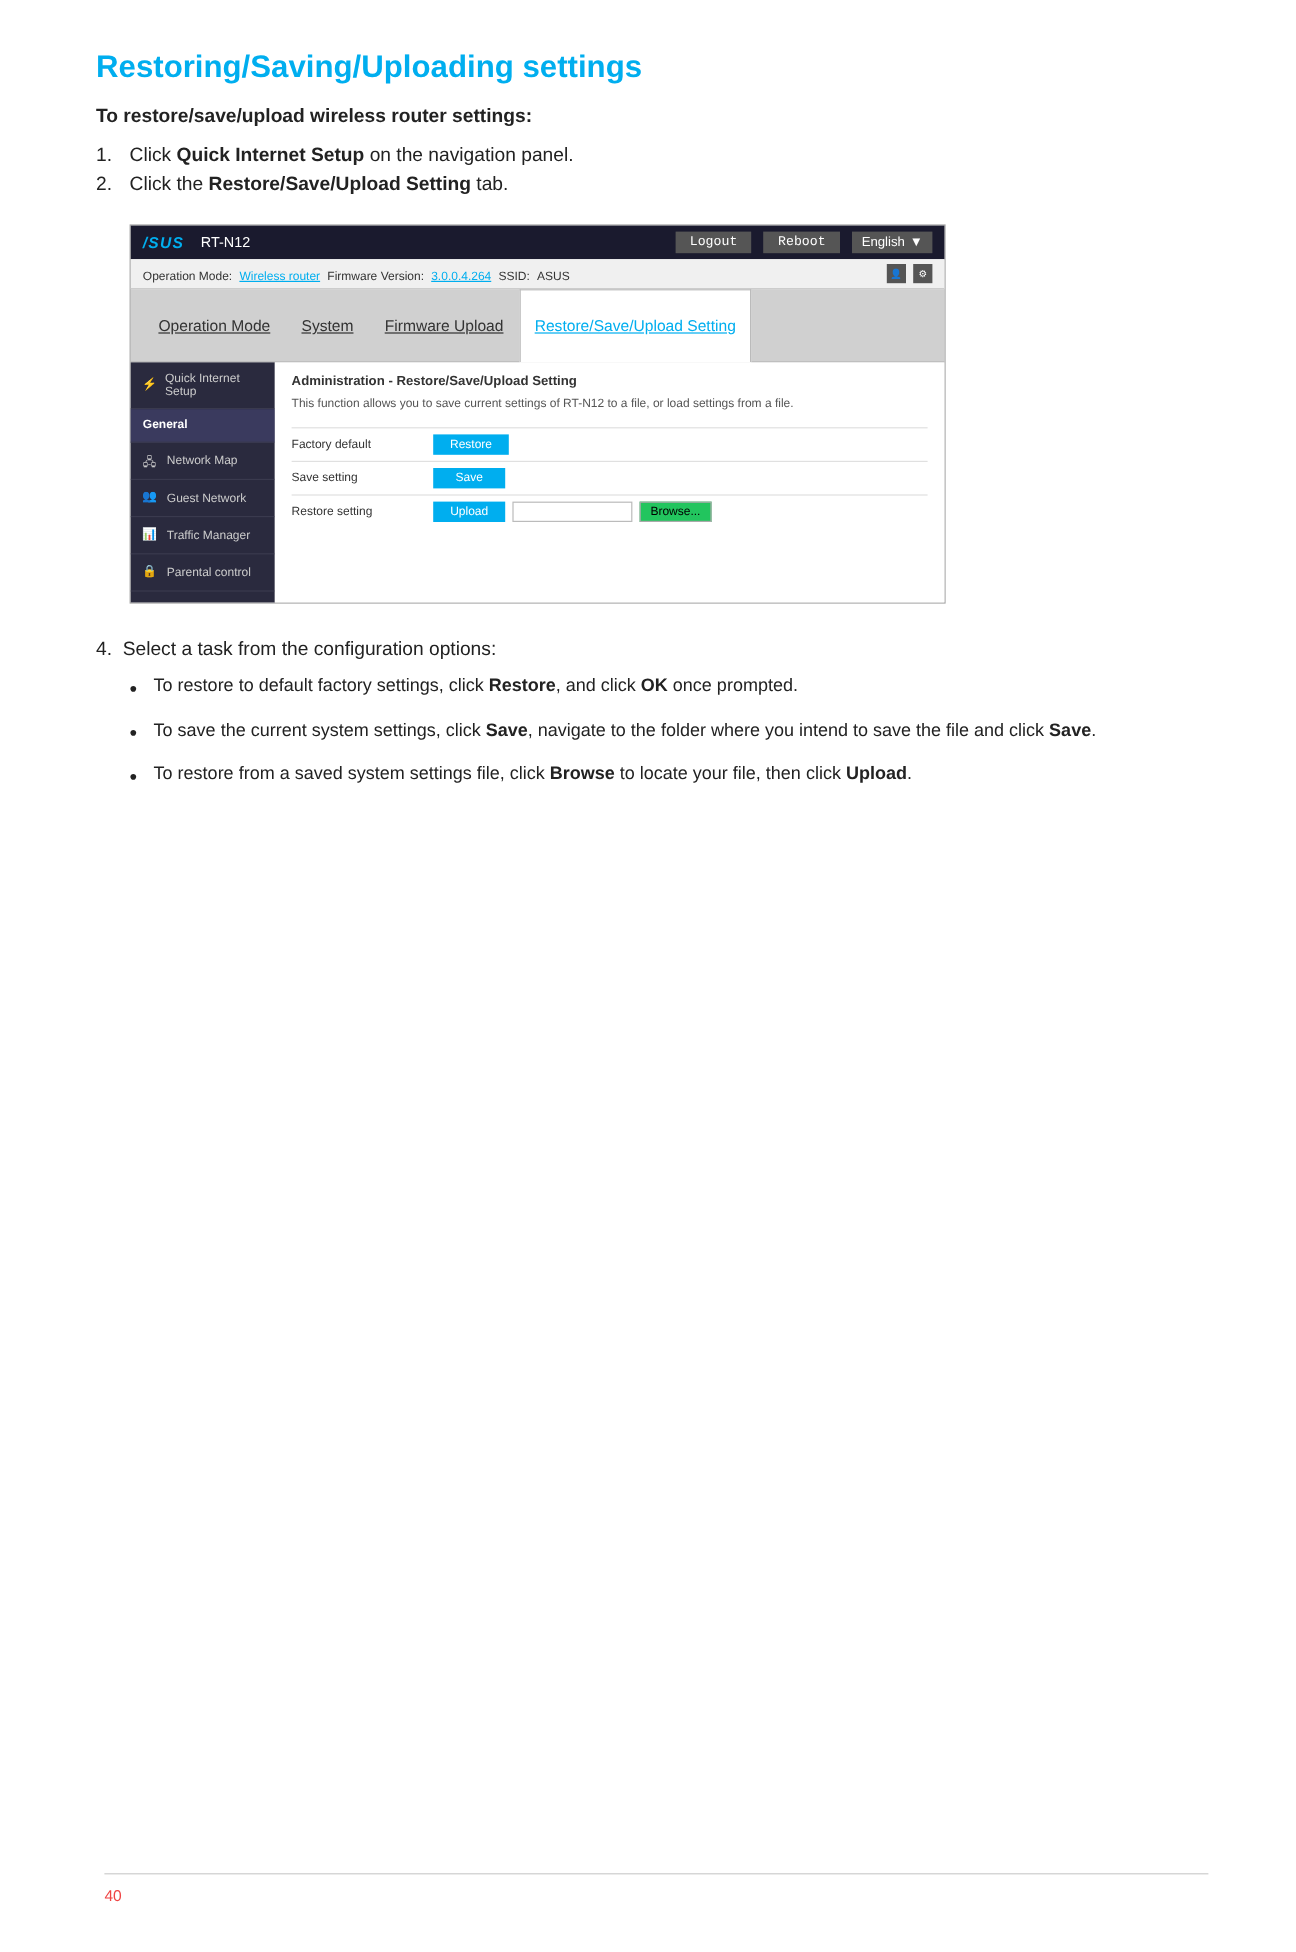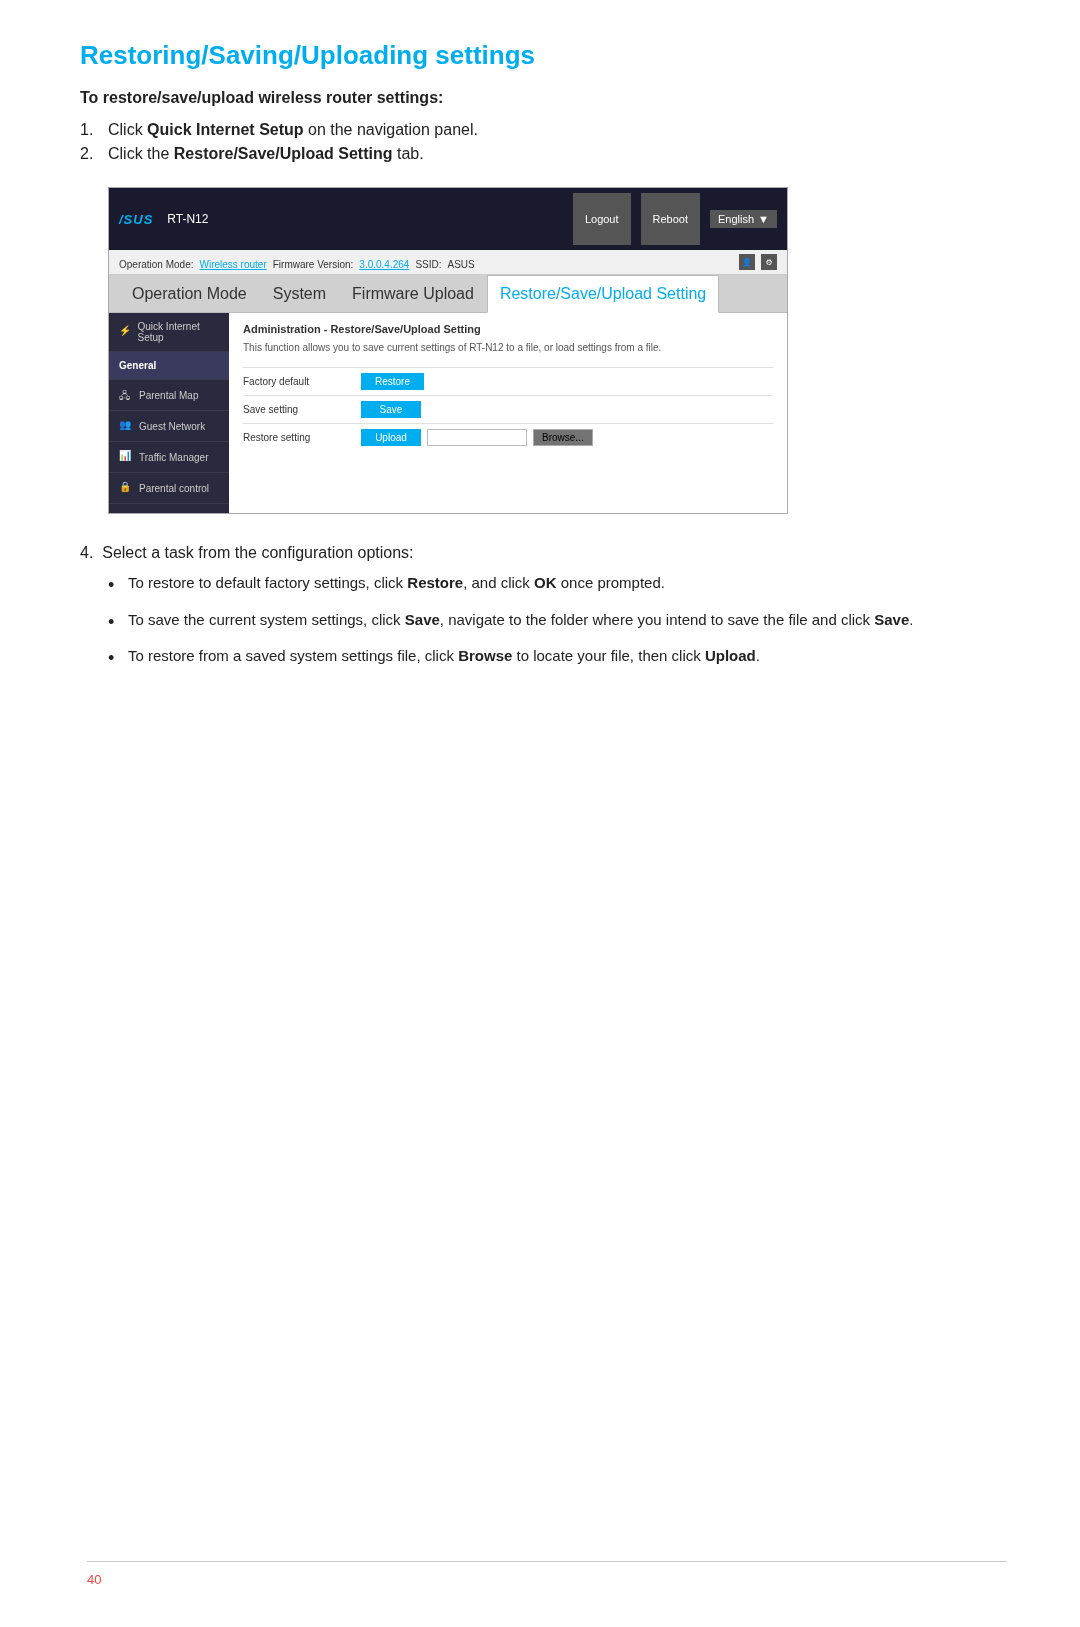--- a/index.html
+++ b/index.html
@@ -73,23 +73,24 @@
     .router-model {
       color: #fff;
       font-size: 12px;
       font-weight: normal;
       margin-right: auto;
     }
     .router-topbar-btn {
       background: #555;
       color: #fff;
       border: none;
-      padding: 20px 12px;
+      padding: 3px 12px;
       font-size: 11px;
       cursor: pointer;
+      font-family: Liberation Mono, monospace;
     }
     .router-lang {
       background: #555;
       color: #fff;
       font-size: 11px;
       padding: 3px 8px;
       display: flex;
       align-items: center;
       gap: 4px;
     }
@@ -111,26 +112,27 @@
     }
 
     
     .router-tabs {
       background: #d0d0d0;
       display: flex;
       padding: 0 10px;
       border-bottom: 1px solid #bbb;
     }
     .router-tab {
-      padding: 9px 12px;
-      font-size: 16px;
+      padding: 22px 12px;
+      font-size: 13px;
       color: #333;
       cursor: pointer;
       border: 1px solid transparent;
       margin-bottom: -1px;
+      text-decoration: underline;
     }
     .router-tab.active {
       background: #fff;
       border-color: #bbb #bbb #fff #bbb;
       color: #00aeef;
     }
 
     
     .router-main {
       display: flex;
@@ -203,21 +205,21 @@
       min-width: 60px;
     }
     .router-setting-input {
       border: 1px solid #bbb;
       padding: 2px 6px;
       font-size: 10px;
       width: 100px;
       margin-left: 6px;
     }
     .router-browse-btn {
-      background: #737373;
+      background: #22c55e;
       border: 1px solid #aaa;
       padding: 2px 8px;
       font-size: 10px;
       cursor: pointer;
       margin-left: 6px;
     }
 
     
     .step4-list {
       list-style: none;
@@ -321,21 +323,21 @@
     <div class="router-sidebar">
       <div class="router-sidebar-item">
         <span class="sidebar-icon">⚡</span>
         <span>Quick Internet Setup</span>
       </div>
       <div class="router-sidebar-item header">
         <span>General</span>
       </div>
       <div class="router-sidebar-item">
         <span class="sidebar-icon">🖧</span>
-        <span>Parental Map</span>
+        <span>Network Map</span>
       </div>
       <div class="router-sidebar-item">
         <span class="sidebar-icon">👥</span>
         <span>Guest Network</span>
       </div>
       <div class="router-sidebar-item">
         <span class="sidebar-icon">📊</span>
         <span>Traffic Manager</span>
       </div>
       <div class="router-sidebar-item">

